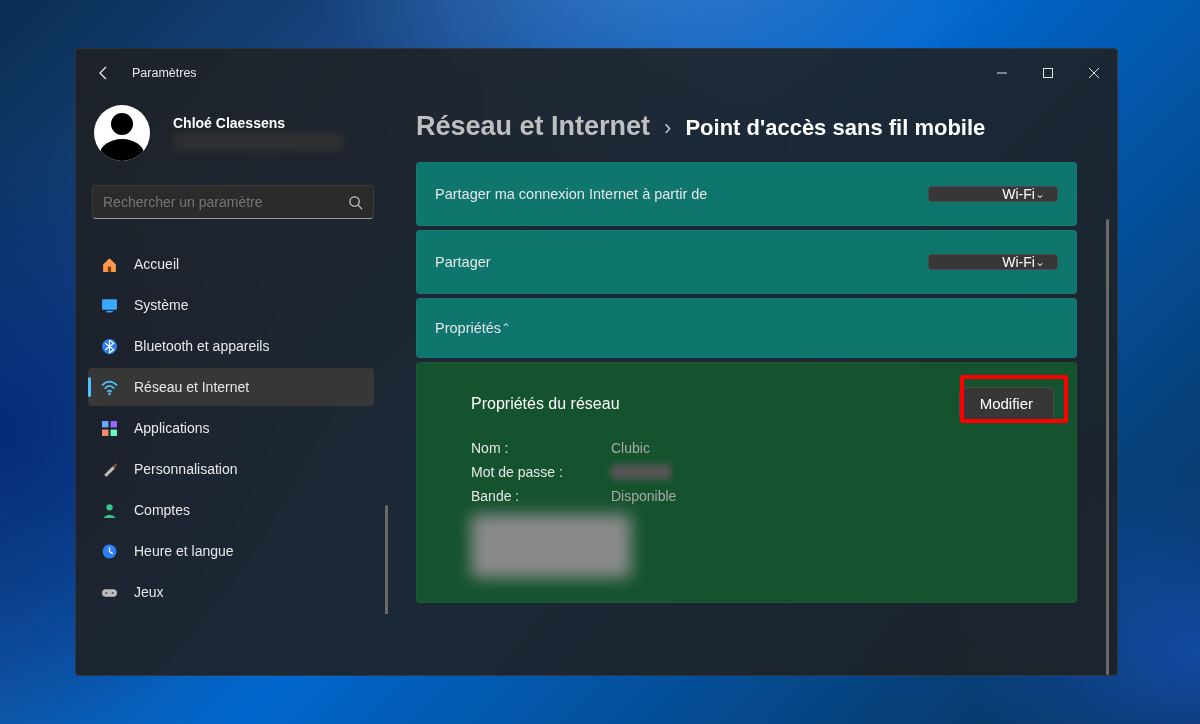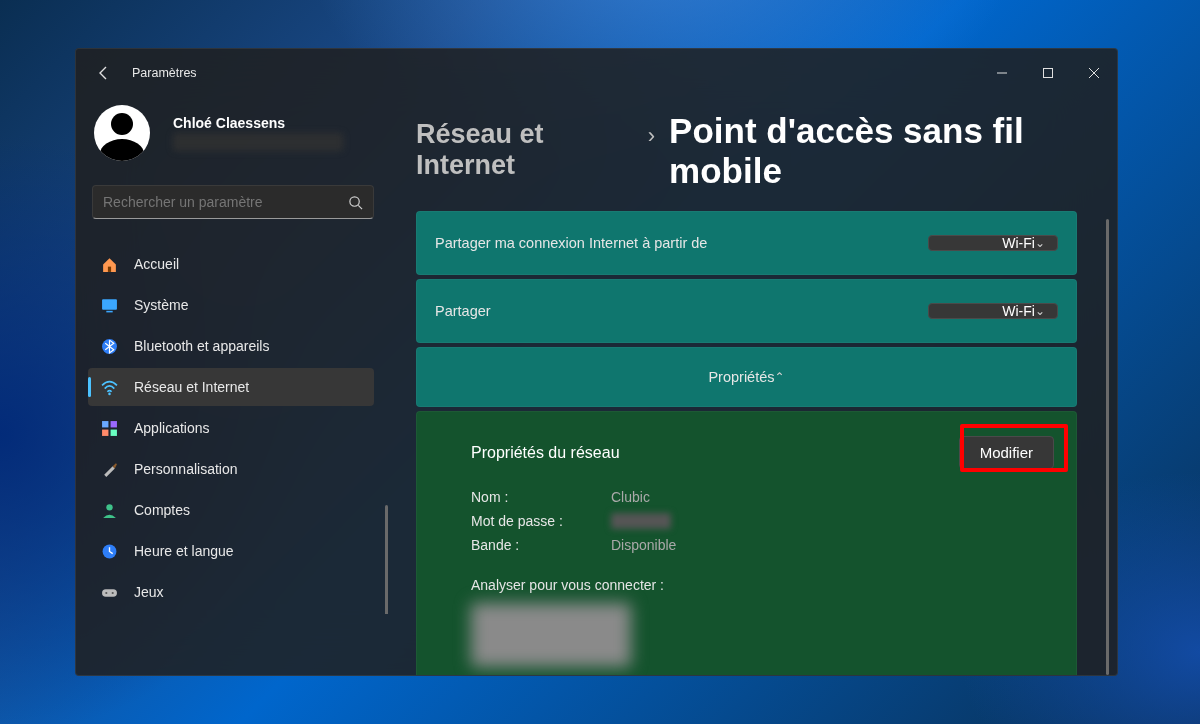--- a/index.html
+++ b/index.html
@@ -53,33 +53,33 @@
   .nav-item.active { background:#373737; }
   .nav-item.active::before{content:"";position:absolute;left:0;top:9px;bottom:9px;width:3px;border-radius:2px;background:#4cc2ff;}
   .nav-icon{ width:18px; height:18px; display:flex; align-items:center; justify-content:center;}
   
   .side-scroll{position:absolute; right:2px; top:260px; width:3px; height:156px; background:#6a6a6a; border-radius:2px;}
   
   .content { flex:1; padding: 0 4px 0 26px; display:flex; flex-direction:column; min-width:0;}
   .crumbs { padding-top: 14px; display:flex; align-items:baseline; gap:14px; color:#fff;}
   .crumbs .root{ font-size:27px; font-weight:600; color:#bfbfbf;}
   .crumbs .sep{ font-size:22px; color:#bfbfbf;}
-  .crumbs .leaf{ font-size:35px; font-weight:600;}
+  .crumbs .leaf{ font-size:22px; font-weight:600;}
   .cards { margin-top: 20px; padding-right: 36px; overflow:hidden;}
   .card {
     background:#0f766e; border:1px solid rgba(255,255,255,.04); border-radius:4px;
     padding:0 18px; margin-bottom:4px;
   }
   .card.row{ height:64px; display:flex; align-items:center; justify-content:space-between;}
   .card .label{ font-size:14.5px; color:#e6e6e6;}
   .select {
     width:130px; height:16px; background:#373737; border:1px solid #4a4a4a; border-radius:4px;
     display:flex; align-items:center; justify-content:flex-end; padding:0 12px; font-size:14px;
   }
-  .props-head{ height:58px; display:flex; align-items:center; justify-content:center;}
+  .props-head{ height:58px; display:flex; align-items:center; justify-content:flex-start;}
   .props-body{ background:#14532d; border:1px solid rgba(255,255,255,.04); border-radius:4px;
     padding:24px 22px 24px 54px; margin-bottom:4px;}
   .props-top{ display:flex; align-items:center; justify-content:space-between;}
   .modify{
     background:#373737; border:1px solid #4a4a4a; border-radius:4px; padding:7px 20px; font-size:15px;
   }
   .highlight{ position:absolute; border:4px solid #ff0000; border-radius:2px; pointer-events:none;}
   .kv{ margin-top:20px; font-size:14px;}
   .kv-row{ display:flex; gap:0; margin-bottom:8px;}
   .kv-row .k{ width:140px; color:#e6e6e6;}
@@ -288,21 +288,20 @@
             <div class="kv-row">
               <span class="k">Mot de passe :</span>
               <span class="v" style="width:60px;height:16px;background:#555;filter:blur(3px);border-radius:2px;"></span>
             </div>
             <div class="kv-row">
               <span class="k">Bande :</span>
               <span class="v">Disponible</span>
             </div>
           </div>
 
-          <div class="analyse">Analyser pour vous connecter :</div>
           <div class="qrblur"></div>
         </div>
 
       </div>
     </div>
 
   </div>
 </div>
 
 </body></html>

